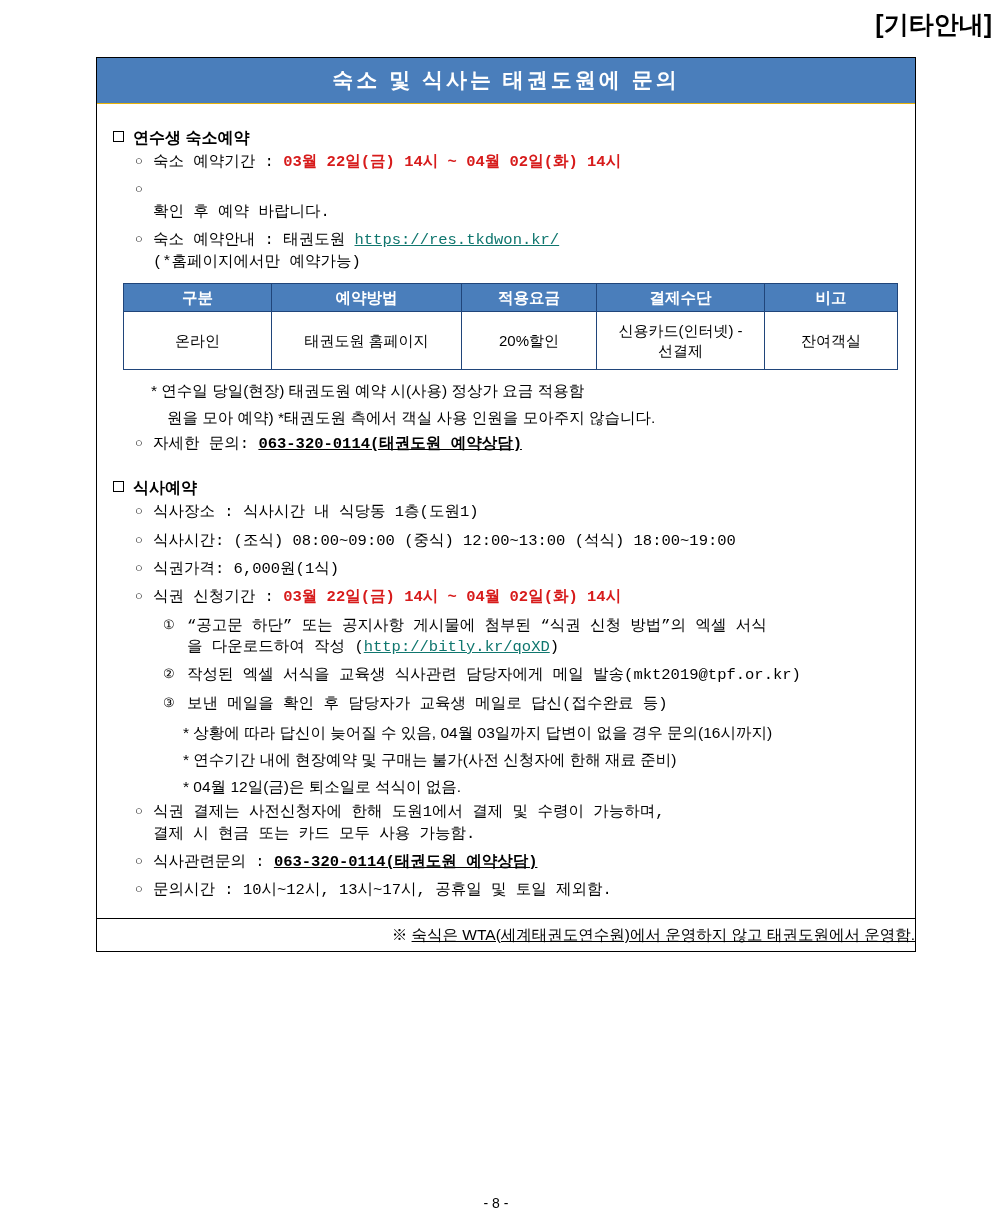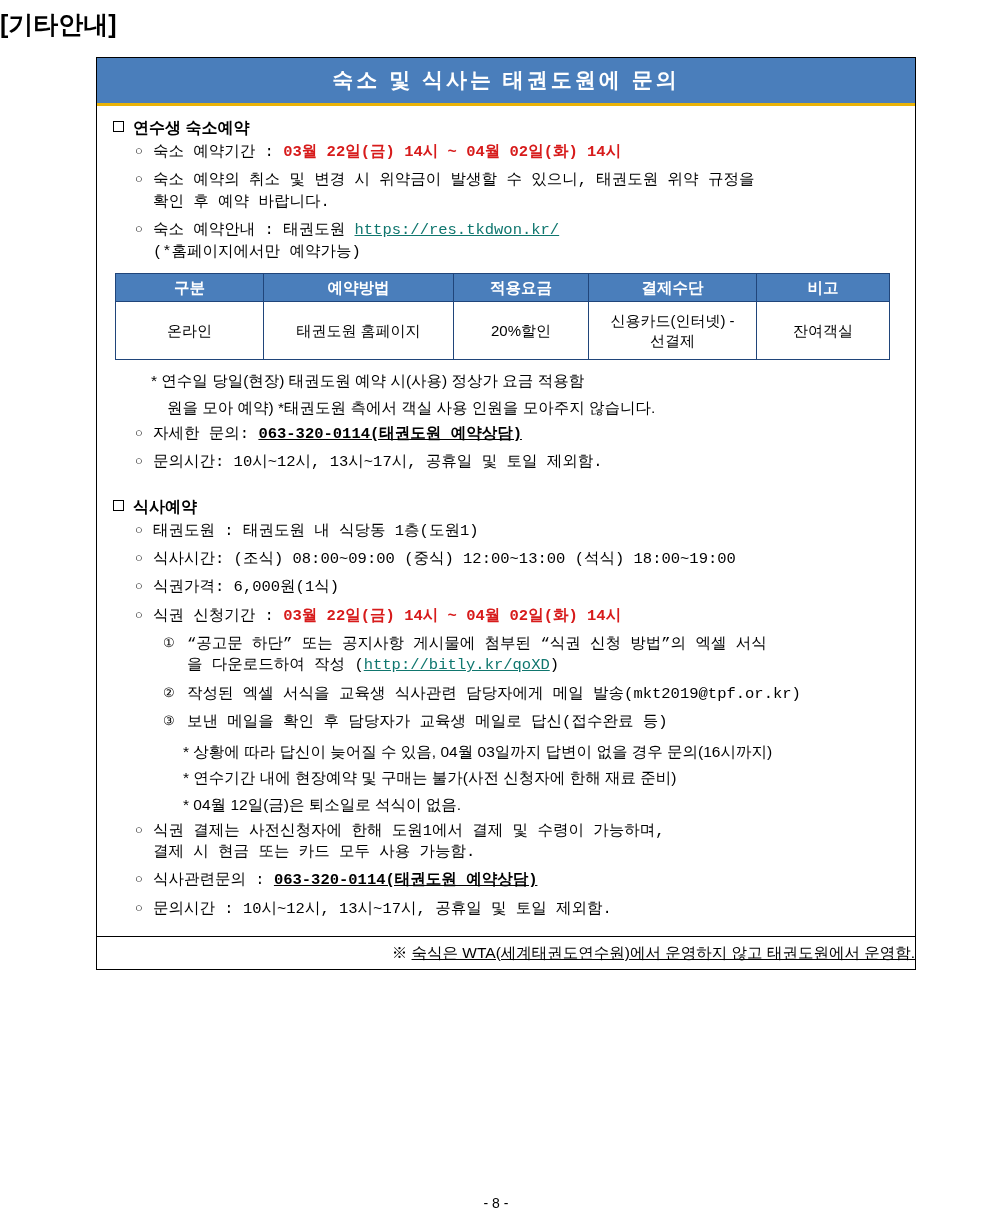--- a/index.html
+++ b/index.html
@@ -8,21 +8,21 @@
     width: 992px;
     height: 1223px;
     background: #ffffff;
     font-family: "Liberation Sans", sans-serif;
     color: #000000;
     position: relative;
     overflow: hidden;
   }
 
   .page-title {
-    text-align: left;
+    text-align: right;
     font-size: 25px;
     font-weight: bold;
     padding-top: 8px;
     letter-spacing: 0px;
   }
 
   .doc-box {
     position: absolute;
     left: 96px;
     top: 57px;
@@ -31,25 +31,25 @@
   }
 
   .banner {
     background: #4a7ebb;
     color: #ffffff;
     text-align: center;
     font-size: 21px;
     font-weight: bold;
     letter-spacing: 3px;
     padding: 8px 0 9px 0;
-    border-bottom: 3px solid #eab308;
+    border-bottom: 1px solid #eab308;
   }
 
   .body-area {
-    padding: 10px 14px 6px 14px;
+    padding: 22px 14px 6px 14px;
     font-size: 15.5px;
     line-height: 1.0;
   }
 
   .sec-head {
     display: flex;
     align-items: baseline;
     font-weight: bold;
     font-size: 16px;
     margin: 4px 0 6px 2px;
@@ -84,21 +84,21 @@
   .circ::before { content: "\25CB"; }
 
   .red { color: #d71b1b; font-weight: bold; }
   .link { color: #0f766e; text-decoration: underline; }
   .ul { text-decoration: underline; font-weight: bold; }
 
   .indent1 { padding-left: 52px; }
 
   table.rate {
     border-collapse: collapse;
-    margin: 10px 0 10px 4px;
+    margin: 10px 0 10px 12px;
     width: 775px;
     font-size: 15px;
   }
   table.rate th {
     background: #4a7ebb;
     color: #ffffff;
     font-weight: bold;
     border: 1px solid #20457a;
     padding: 6px 0;
     text-align: center;
@@ -158,21 +158,21 @@
     </div>
 
     <div class="li">
       <span class="bul circ"></span>
       <span class="txt"><span>숙소 예약기간 : </span><span class="red">03월 22일(금) 14시 ~ 04월 02일(화) 14시</span></span>
     </div>
 
     <div class="li">
       <span class="bul circ"></span>
       <span class="txt">
-        <span>숙소 예약의 취소 및 변경 시 위약금이 발생할 수 있으니, 태권도원 위약 규정을</span><br>
+        <br>
         <span>확인 후 예약 바랍니다.</span>
       </span>
     </div>
 
     <div class="li">
       <span class="bul circ"></span>
       <span class="txt">
         <span>숙소 예약안내 : 태권도원 </span><a class="link" href="#">https://res.tkdwon.kr/</a><br>
         <span>(*홈페이지에서만 예약가능)</span>
       </span>
@@ -201,35 +201,31 @@
     </table>
 
     <div class="note-star">* 연수일 당일(현장) 태권도원 예약 시(사용) 정상가 요금 적용함</div>
     <div class="note-star2">원을 모아 예약) *태권도원 측에서 객실 사용 인원을 모아주지 않습니다.</div>
 
     <div class="li">
       <span class="bul circ"></span>
       <span class="txt"><span>자세한 문의: </span><span class="ul">063-320-0114(태권도원 예약상담)</span></span>
     </div>
 
-    <div class="li">
-      <span class="bul circ"></span>
-      <span class="txt">문의시간: 10시~12시, 13시~17시, 공휴일 및 토일 제외함.</span>
-    </div>
 
     <div class="gap"></div>
 
     <div class="sec-head">
       <span class="sq"></span>
       <span>식사예약</span>
     </div>
 
     <div class="li">
       <span class="bul circ"></span>
-      <span class="txt">태권도원 : 태권도원 내 식당동 1층(도원1)</span>
+      <span class="txt">식사장소 : 식사시간 내 식당동 1층(도원1)</span>
     </div>
     <div class="li">
       <span class="bul circ"></span>
       <span class="txt">식사시간: (조식) 08:00~09:00 (중식) 12:00~13:00 (석식) 18:00~19:00</span>
     </div>
     <div class="li">
       <span class="bul circ"></span>
       <span class="txt">식권가격: 6,000원(1식)</span>
     </div>
 

